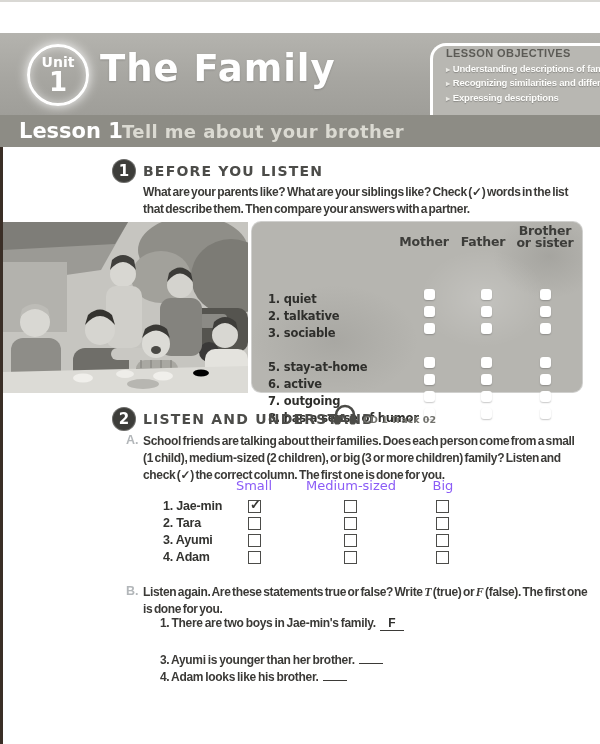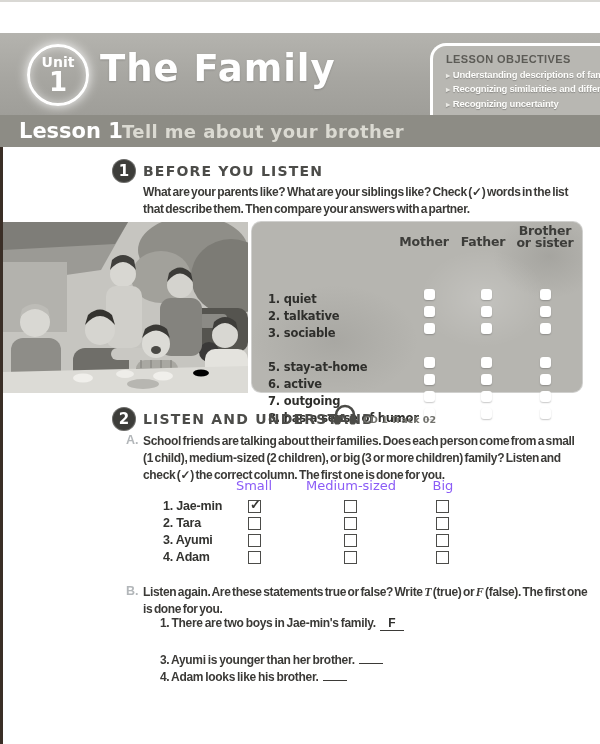--- a/index.html
+++ b/index.html
@@ -13,21 +13,21 @@
         background:linear-gradient(180deg,#b4b3ae 0%,#a7a6a1 55%,#9f9e99 100%);}
   .unit-circle{position:absolute;left:27px;top:11px;width:56px;height:56px;border:3px solid #fff;
         border-radius:50%;color:#fff;text-align:center;
         box-shadow:0 0 12px rgba(255,255,255,.95), inset 0 0 10px rgba(255,255,255,.55);}
   .unit-word{font-size:14px;margin-top:7px;font-weight:bold;font-family:"DejaVu Sans",sans-serif;}
   .unit-num{font-size:26px;font-weight:bold;line-height:24px;font-family:"DejaVu Sans",sans-serif;}
   .band-title{position:absolute;left:100px;top:14px;font-size:37px;font-weight:bold;color:#fff;
         letter-spacing:1px;font-family:"DejaVu Sans",sans-serif;text-shadow:0 1px 2px rgba(0,0,0,.18);}
   .objectives{position:absolute;left:430px;top:10px;width:170px;height:92px;background:#b8b7b2;
         border-top:3px solid #fff;border-left:3px solid #fff;border-top-left-radius:16px;
-        padding:7px 0 0 13px;box-sizing:border-box;}
+        padding:1px 0 0 13px;box-sizing:border-box;}
   .obj-title{font-size:11px;font-weight:bold;color:#5c5b56;letter-spacing:.4px;}
   .objective{font-size:9.5px;font-weight:bold;color:#fdfdfb;margin-top:3.5px;letter-spacing:-.2px;
         text-shadow:0 1px 1px rgba(0,0,0,.25);white-space:nowrap;}
   .arr{color:#e9e8e3;margin-right:3px;font-size:8px;}
 
   
   .lesson-bar{position:absolute;left:0;top:115px;width:600px;height:32px;background:#8d8c85;}
   .lesson-label{position:absolute;left:19px;top:4px;font-size:21px;font-weight:bold;color:#fff;
         font-family:"DejaVu Sans",sans-serif;}
   .lesson-title{position:absolute;left:122px;top:6px;font-size:18px;font-weight:bold;color:#dbdad2;
@@ -88,21 +88,21 @@
   <div class="band">
     <div class="unit-circle">
       <div class="unit-word">Unit</div>
       <div class="unit-num">1</div>
     </div>
     <div class="band-title">The Family</div>
     <div class="objectives">
       <div class="obj-title">LESSON OBJECTIVES</div>
       <div class="objective"><span class="arr">▸</span><span>Understanding descriptions of families</span></div>
       <div class="objective"><span class="arr">▸</span><span>Recognizing similarities and differences</span></div>
-      <div class="objective"><span class="arr">▸</span><span>Recognizing uncertainty</span></div>
+      <div class="objective"><span class="arr">▸</span><span>Expressing descriptions</span></div>
     </div>
   </div>
 
   <div class="lesson-bar">
     <div class="lesson-label">Lesson 1</div>
     <div class="lesson-title">Tell me about your brother</div>
   </div>
 
   <div class="badge" style="left:112px;top:159px;">1</div>
   <div class="sec-title" style="top:163px;">BEFORE YOU LISTEN</div>

